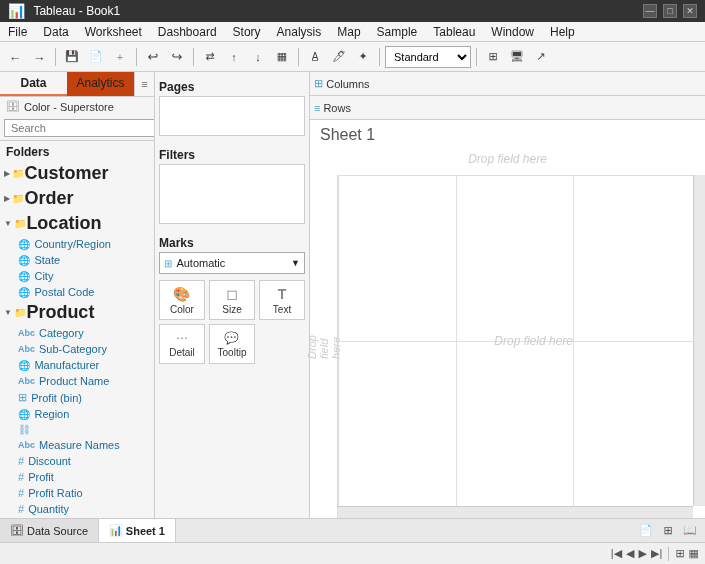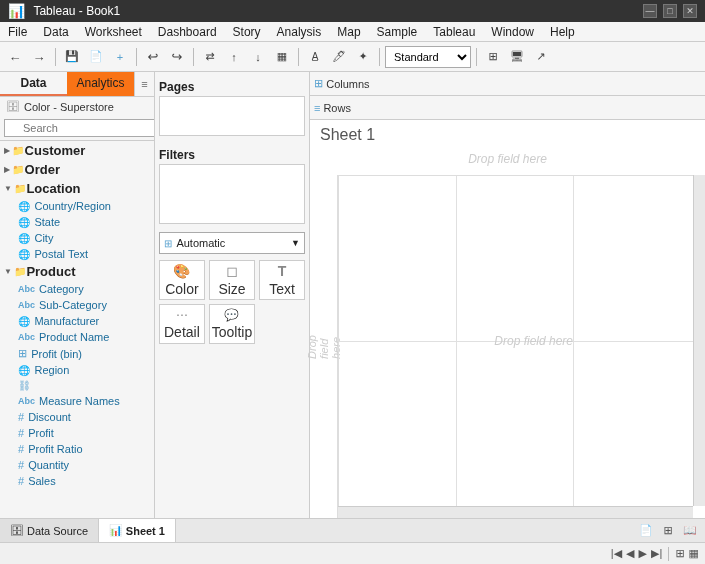--- a/index.html
+++ b/index.html
@@ -19,46 +19,46 @@
     .toolbar { background: #f5f5f5; height: 30px; display: flex; align-items: center; padding: 0 4px; border-bottom: 1px solid #ccc; gap: 2px; }
     .tb-btn { width: 22px; height: 22px; display: flex; align-items: center; justify-content: center; cursor: pointer; border: 1px solid transparent; font-size: 13px; color: #444; }
     .tb-sep { width: 1px; height: 18px; background: #bbb; margin: 0 3px; }
     .tb-select { height: 22px; border: 1px solid #aaa; background: #fff; font-size: 11px; padding: 0 4px; min-width: 80px; }
 
     
     .main-layout { display: flex; height: calc(564px - 22px - 20px - 30px - 24px - 22px); }
 
     
     .left-panel { width: 155px; background: #f5f5f5; border-right: 1px solid #ccc; display: flex; flex-direction: column; overflow: hidden; }
-    .panel-tab { flex: 1; padding: 4px 6px; font-size: 12px; cursor: pointer; border-bottom: 2px solid transparent; text-align: center; background: #f97316; }
+    .panel-tab { flex: 1; padding: 4px 6px; font-size: 12px; cursor: pointer; border-bottom: 2px solid transparent; text-align: center; background: #c2410c; }
     .panel-tab.active { background: #f5f5f5; border-bottom-color: #e8734a; font-weight: 600; }
 
     .search-bar { display: flex; align-items: center; padding: 3px 4px; border-bottom: 1px solid #ccc; gap: 2px; }
-    .search-input { flex: 1; height: 18px; border: 1px solid #aaa; font-size: 11px; padding: 0 18px; }
+    .search-input { flex: 1; height: 18px; border: 1px solid #aaa; font-size: 11px; padding: 0 6px; }
 
     .data-source-item { padding: 3px 6px; font-size: 11px; display: flex; align-items: center; gap: 4px; color: #333; }
 
     .folders-label { padding: 4px 6px 2px 6px; font-weight: 700; font-size: 12px; color: #222; }
     .data-tree { overflow-y: auto; flex: 1; font-size: 11px; }
     .tree-folder { display: flex; align-items: center; padding: 2px 4px; cursor: pointer; }
-    .tree-folder-label { font-weight: 700; font-size: 13px; color: #222; }
+    .tree-folder-label { font-weight: 700; font-size: 18px; color: #222; }
     .tree-item { display: flex; align-items: center; padding: 2px 6px 2px 18px; cursor: pointer; }
     .tree-item-icon { font-size: 10px; margin-right: 4px; }
     .icon-geo { color: #5ba3d0; }
     .tree-item-label { font-size: 11px; color: #1a6b9a; }
 
     
     .middle-panel { width: 155px; background: #f5f5f5; border-right: 1px solid #ccc; display: flex; flex-direction: column; padding: 4px; }
     .panel-section-title { font-weight: 700; font-size: 12px; padding: 4px 0 2px 0; color: #222; }
     .panel-drop-area { min-height: 40px; background: #fff; border: 1px solid #ccc; margin-bottom: 8px; flex: 0 0 40px; }
     .filters-area { min-height: 60px; background: #fff; border: 1px solid #ccc; margin-bottom: 8px; flex: 0 0 60px; }
     .marks-dropdown { display: flex; align-items: center; border: 1px solid #aaa; background: #fff; height: 22px; padding: 0 4px; margin-bottom: 6px; font-size: 11px; gap: 4px; cursor: pointer; }
     .marks-icon-grid { display: grid; grid-template-columns: 1fr 1fr 1fr; gap: 4px; margin-bottom: 4px; }
     .marks-icon-item { display: flex; flex-direction: column; align-items: center; justify-content: center; border: 1px solid #ccc; background: #fff; padding: 4px 2px; cursor: pointer; font-size: 10px; gap: 2px; height: 40px; }
-    .marks-label { font-size: 14px; color: #333; }
+    .marks-label { font-size: 10px; color: #333; }
 
     
     .canvas-area { flex: 1; display: flex; flex-direction: column; background: #fff; }
     .shelf-row { display: flex; align-items: center; border-bottom: 1px solid #ccc; height: 24px; padding: 0 4px; background: #f5f5f5; }
     .shelf-label { display: flex; align-items: center; gap: 3px; font-size: 11px; color: #333; min-width: 60px; }
     .shelf-drop { flex: 1; height: 100%; display: flex; align-items: center; }
     .view-area { flex: 1; display: flex; position: relative; background: #fff; }
     .view-left-strip { width: 30px; border-right: 1px solid #ddd; position: relative; }
 
     
@@ -152,20 +152,21 @@
       <span style="font-size:11px; color:#888;">🗄</span>
       <span>Color - Superstore</span>
     </div>
 
     <div class="search-bar">
       <input class="search-input" type="text" placeholder="Search" style="">
 
     </div>
 
     <div class="data-tree">
+      <div class="folders-label">Folders</div>
 
       <div class="tree-folder">
         <span class="chevron">▶</span>
         <span style="font-size:10px; color:#888;">📁</span>
         <span class="tree-folder-label">Customer</span>
       </div>
 
       <div class="tree-folder">
         <span class="chevron">▶</span>
         <span style="font-size:10px; color:#888;">📁</span>
@@ -184,21 +185,21 @@
       <div class="tree-item">
         <span class="tree-item-icon icon-geo">🌐</span>
         <span class="tree-item-label">State</span>
       </div>
       <div class="tree-item">
         <span class="tree-item-icon icon-geo">🌐</span>
         <span class="tree-item-label">City</span>
       </div>
       <div class="tree-item">
         <span class="tree-item-icon icon-geo">🌐</span>
-        <span class="tree-item-label">Postal Text</span>
+        <span class="tree-item-label">Postal Code</span>
       </div>
 
       <div class="tree-folder">
         <span class="chevron">▼</span>
         <span style="font-size:10px; color:#888;">📁</span>
         <span class="tree-folder-label">Product</span>
       </div>
       <div class="tree-item">
         <span class="tree-item-icon" style="font-weight:700;font-size:9px;color:#5ba3d0;">Abc</span>
         <span class="tree-item-label">Category</span>
@@ -256,20 +257,21 @@
     </div>
   </div>
 
   <div class="middle-panel">
     <div class="panel-section-title">Pages</div>
     <div class="panel-drop-area"></div>
 
     <div class="panel-section-title">Filters</div>
     <div class="filters-area"></div>
 
+    <div class="panel-section-title">Marks</div>
     <div class="marks-dropdown">
       <span style="font-size:10px; color:#5ba3d0;">⊞</span>
       <span style="flex:1;font-size:11px;">Automatic</span>
       <span style="font-size:9px;">▼</span>
     </div>
     <div class="marks-icon-grid">
       <div class="marks-icon-item">
         <span style="font-size:14px;">🎨</span>
         <span class="marks-label">Color</span>
       </div>

